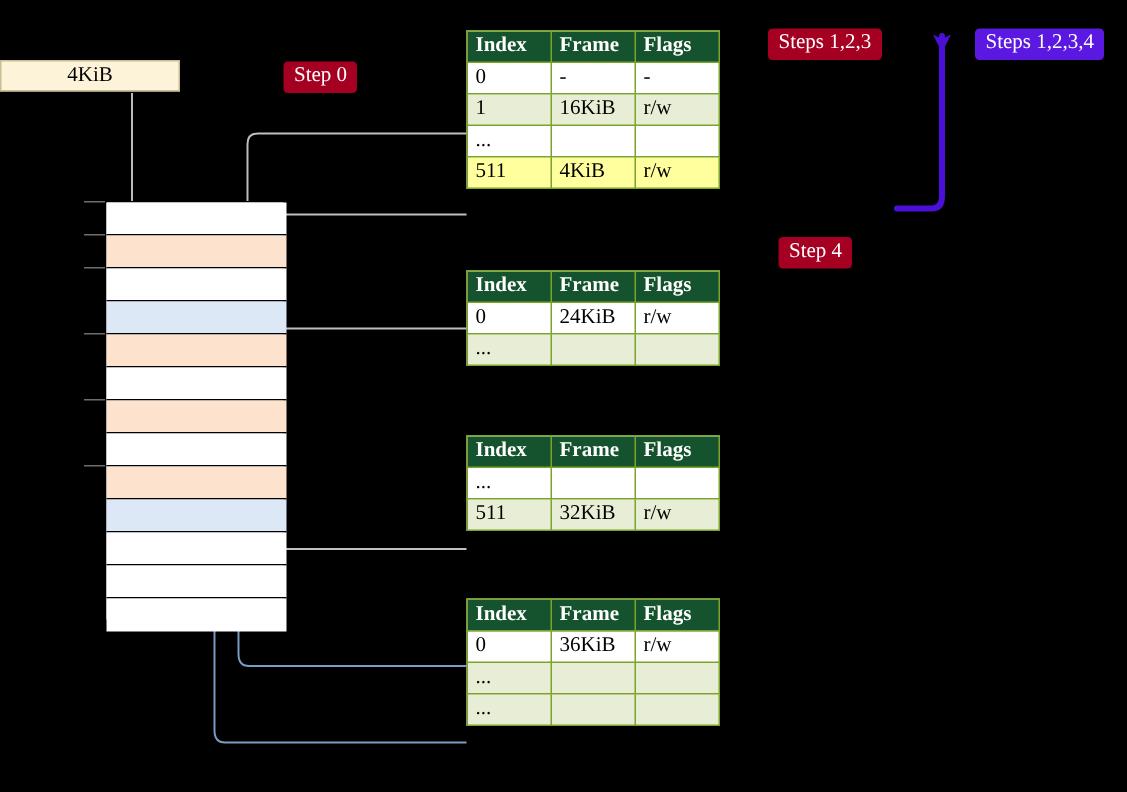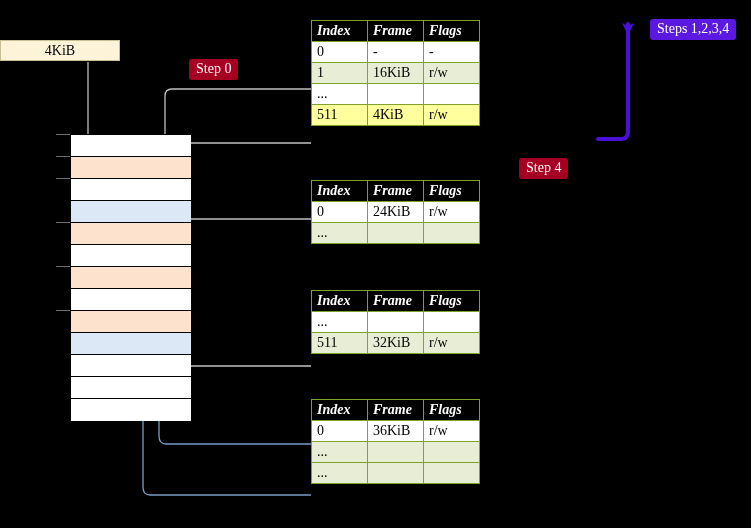--- a/index.html
+++ b/index.html
@@ -53,21 +53,21 @@
     color: #ffffff;
     font-size: 14px;
     line-height: 18px;
     padding: 1px 7px 2px 7px;
     border-radius: 3px;
     white-space: nowrap;
   }
   .badge-red  { background: #a50021; }
   .badge-blue { background: #5a18e0; }
 
-  #badge-step0 { left: 189px; top: 59px; }
+  #badge-step0 { left: 189px; top: 41px; }
   #badge-step4 { left: 519px; top: 158px; text-align: center; }
   #badge-steps123  { left: 512px; top: 19px; }
   #badge-steps1234 { left: 650px; top: 19px; }
 
   
   .memcol {
     position: absolute;
     left: 70px;
     top: 134px;
     width: 120px;
@@ -107,24 +107,23 @@
   }
   .ptable td, .ptable th {
     border: 1px solid #7ba428;
     padding: 1px 5px 2px 5px;
     text-align: left;
     white-space: nowrap;
     height: 21px;
     box-sizing: border-box;
   }
   .ptable th {
-    background: #000000;
+    background: #14532d;
     color: #ffffff;
     font-weight: bold;
-    font-style: italic;
   }
   .ptable td { background: #ffffff; }
   .ptable tr.alt td { background: #e8eed5; }
   .ptable td.hl { background: #ffff9e; }
   .ptable tr.alt td.hl { background: #ffff9e; }
 
   .col-index { width: 56px; }
   .col-frame { width: 56px; }
   .col-flags { width: 56px; }
 
@@ -170,20 +169,21 @@
     <path d="M311,444 L166,444 Q159,444 159,436 L159,322" stroke="#7a9cc6" stroke-width="1.3" fill="none" marker-end="url(#ablueup)"></path>
     <path d="M311,495 L150,495 Q143,495 143,487 L143,208" stroke="#7a9cc6" stroke-width="1.3" fill="none" marker-end="url(#ablueup)"></path>
 
     <path d="M598,139 L621,139 Q628,139 628,131 L628,24" stroke="#4b10d8" stroke-width="4" fill="none" stroke-linecap="round" stroke-linejoin="round" marker-end="url(#aviolet)"></path>
   </svg>
 
   <div class="size-box">4KiB</div>
 
   <div id="badge-step0" class="badge badge-red">Step 0</div>
   <div id="badge-step4" class="badge badge-red">Step 4</div>
+  <div id="badge-steps123" class="badge badge-red">Steps 1,2,3</div>
   <div id="badge-steps1234" class="badge badge-blue">Steps 1,2,3,4</div>
 
   <div class="memcol" id="memcol">
       <div class="memrow mem-white" style="top: 0px;"></div>
       <div class="memrow mem-orange" style="top: 22px;"></div>
       <div class="memrow mem-white" style="top: 44px;"></div>
       <div class="memrow mem-bluish" style="top: 66px;"></div>
       <div class="memrow mem-orange" style="top: 88px;"></div>
       <div class="memrow mem-white" style="top: 110px;"></div>
       <div class="memrow mem-orange" style="top: 132px;"></div>

